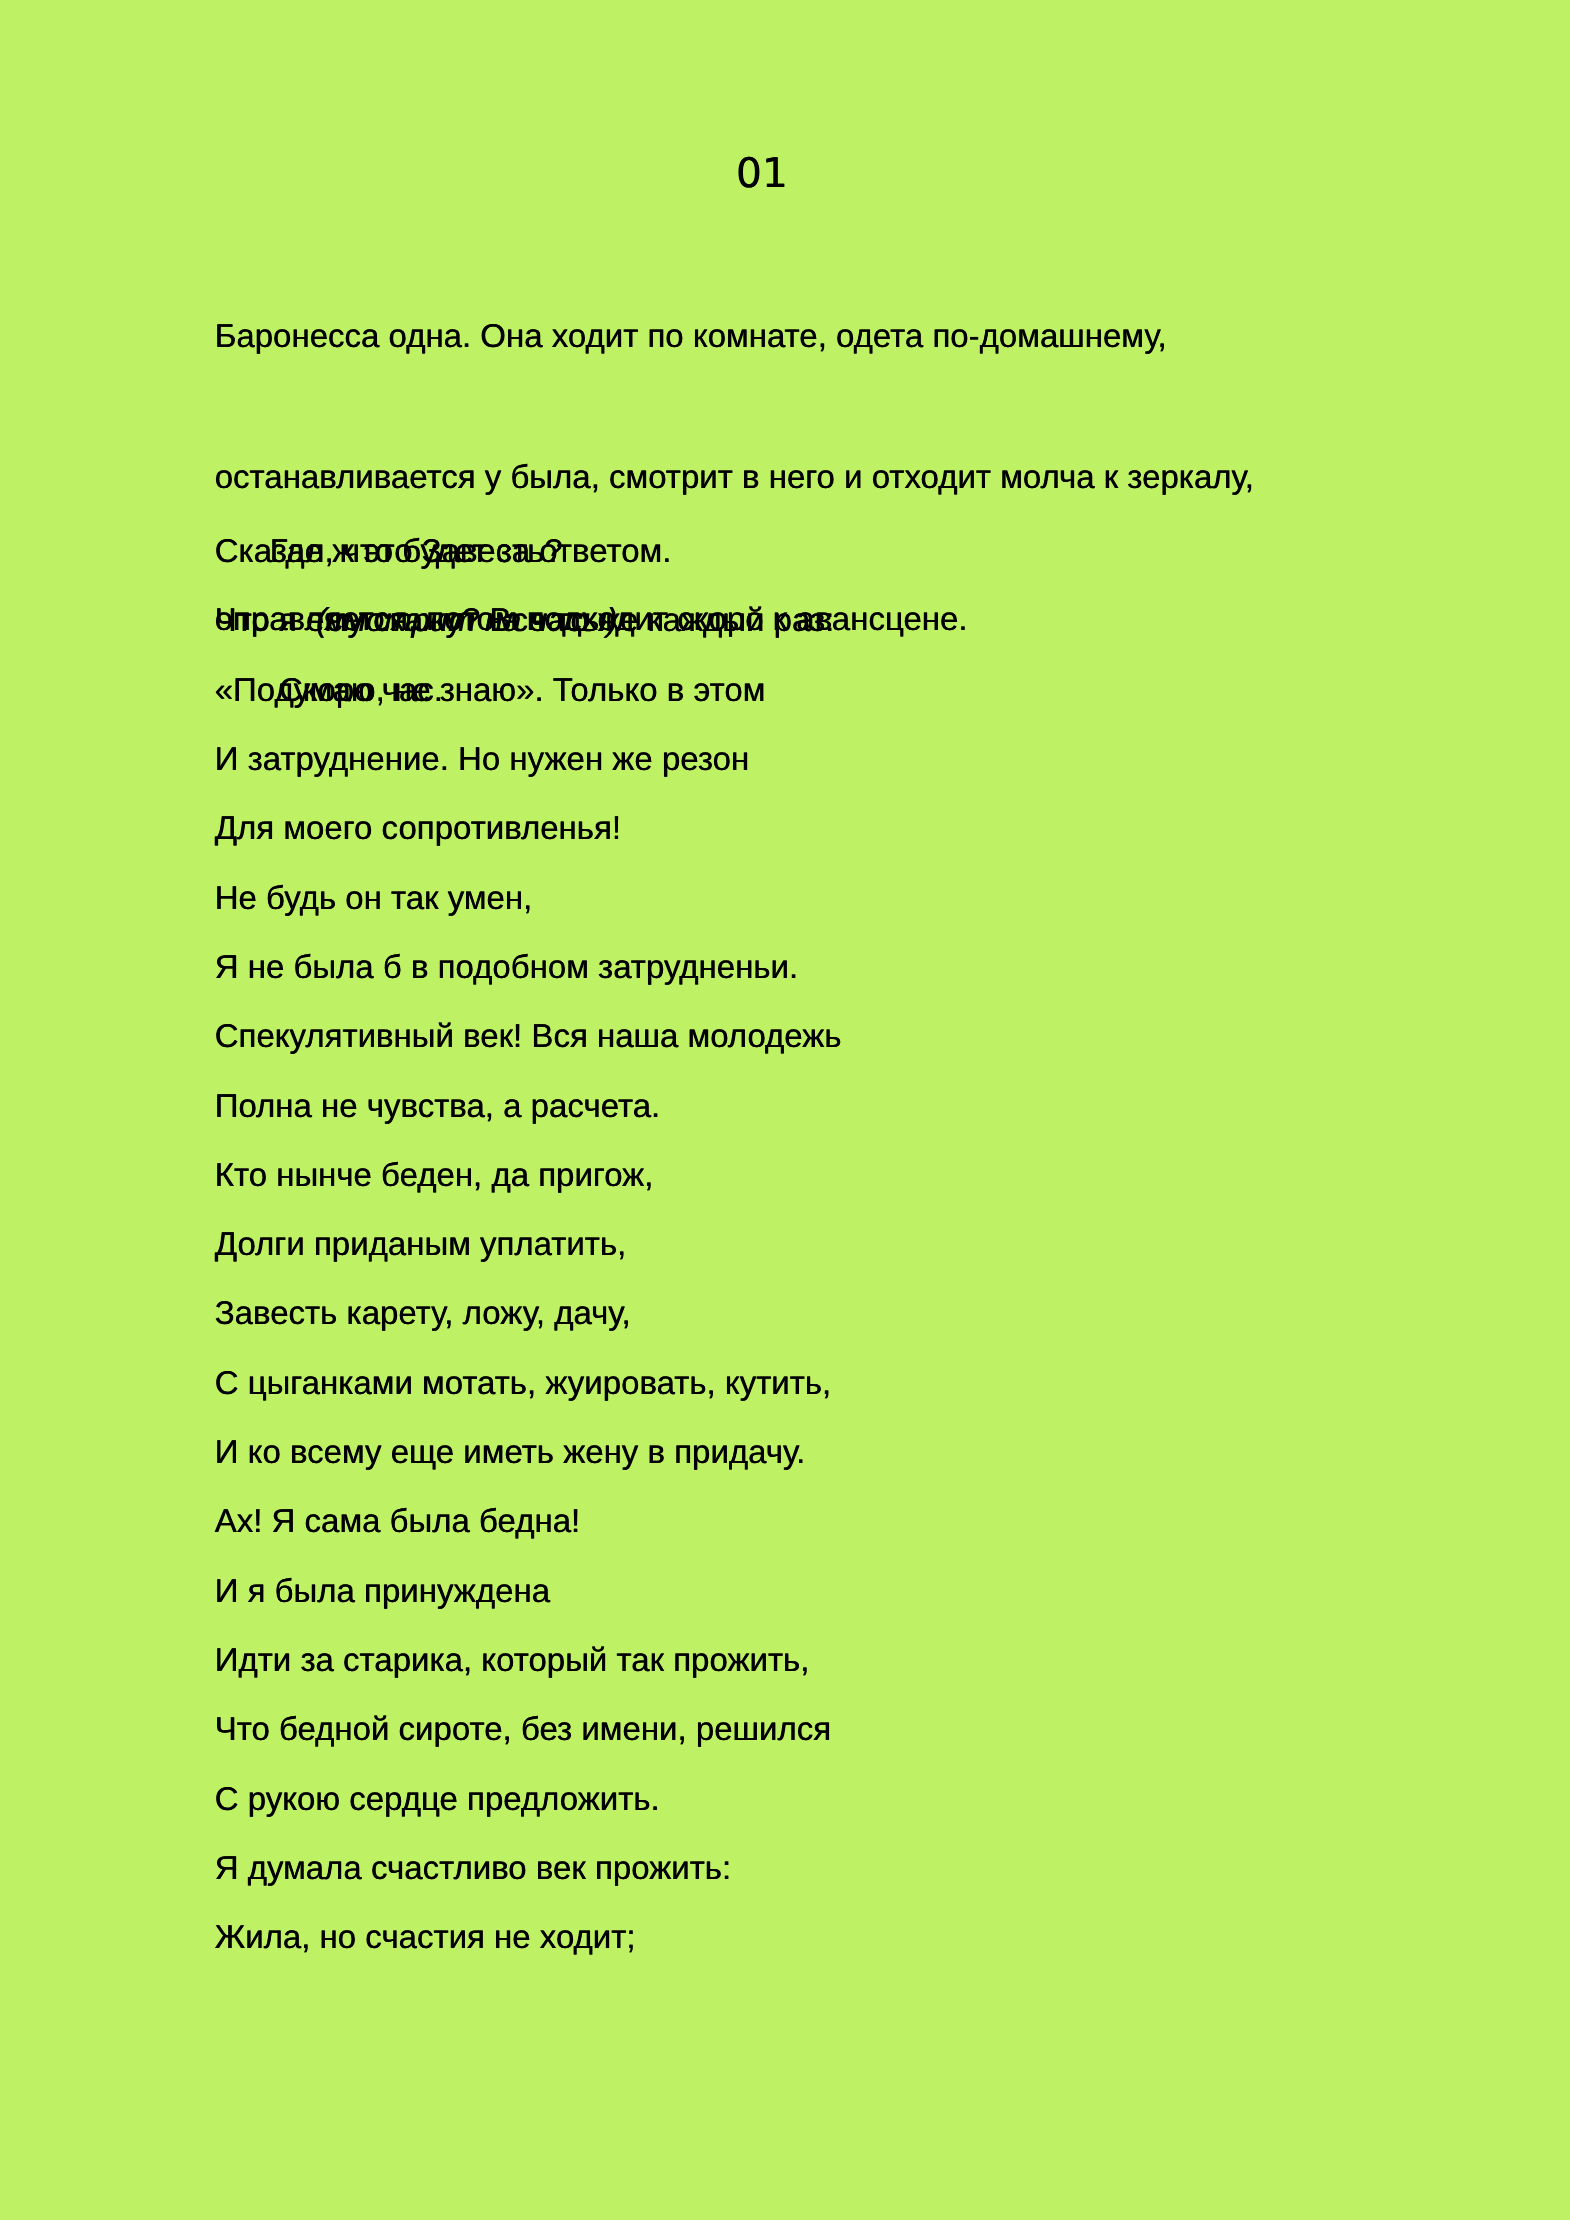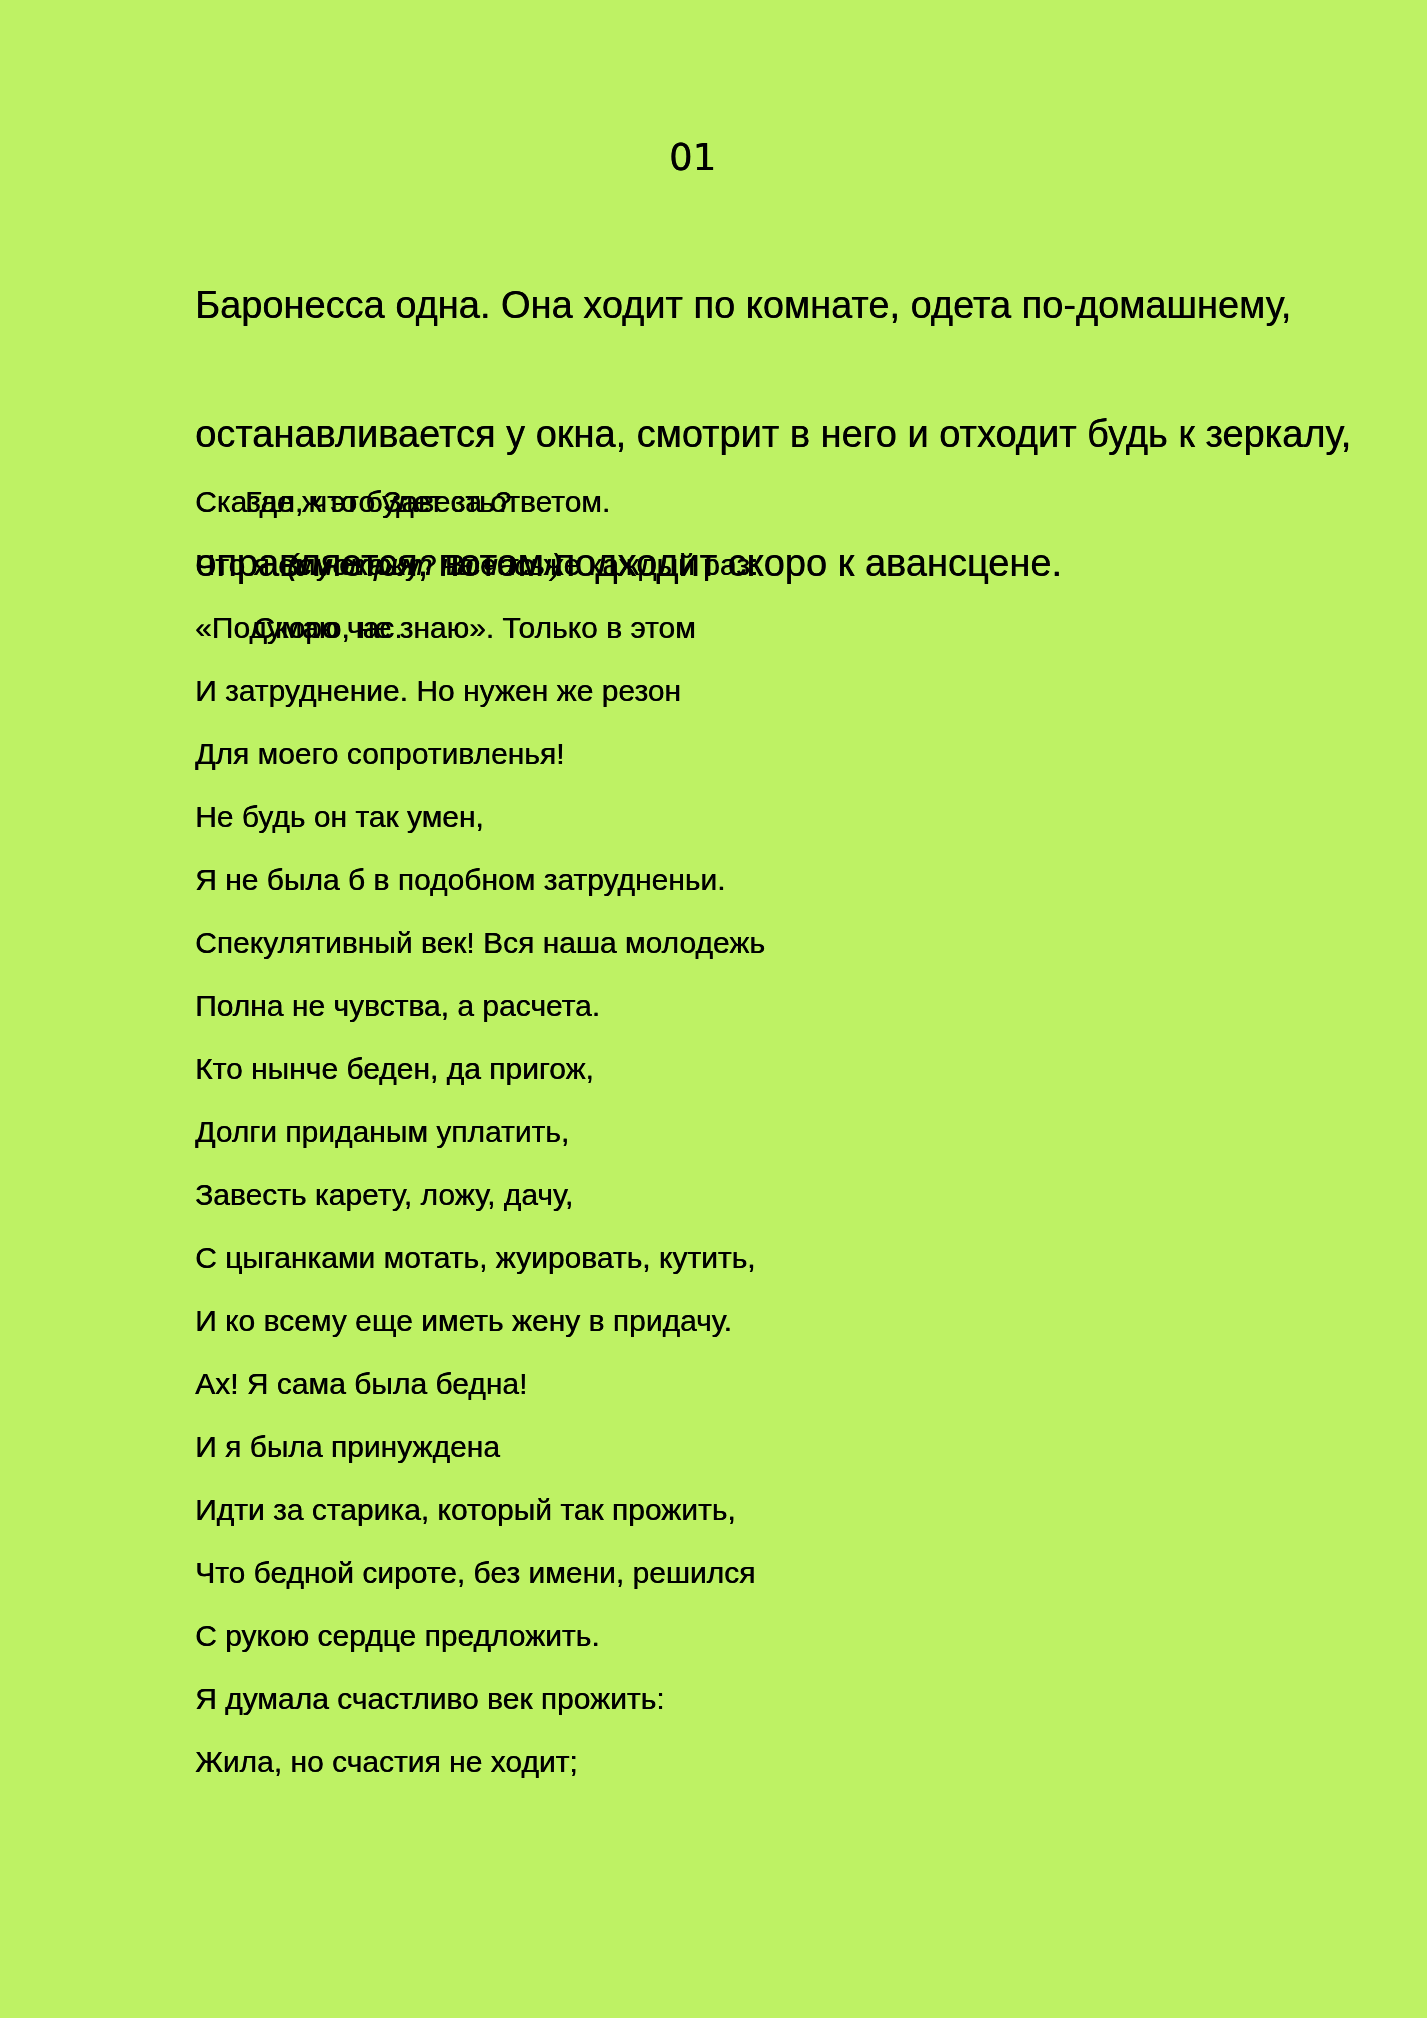--- a/index.html
+++ b/index.html
@@ -25,21 +25,21 @@
     font-size: 37px;
     line-height: 38px;
     color: #000;
     text-shadow: 0.4px 0 0 currentColor;
   }
   .stage-direction {
     position: absolute;
     top: 198px;
     left: 195px;
     font-family: "Liberation Sans", sans-serif;
-    font-size: 38px;
+    font-size: 30px;
     line-height: 43px;
     white-space: pre;
     color: #000;
     text-shadow: 0.4px 0 0 currentColor;
   }
   .monologue {
     position: absolute;
     top: 407px;
     left: 195px;
     font-family: "Liberation Sans", sans-serif;
@@ -62,21 +62,21 @@
 </style>
 </head>
 <body>
 
 <div class="page">
 
   <div class="page-number">01</div>
 
   <div class="stage-direction">
     <div class="sd-line">Баронесса одна. Она ходит по комнате, одета по-домашнему,</div>
-    <div class="sd-line">останавливается у окна, смотрит в него и отходит будь к зеркалу,</div>
+    <div class="sd-line">останавливается у была, смотрит в него и отходит молча к зеркалу,</div>
     <div class="sd-line">оправляется, потом подходит скоро к авансцене.</div>
   </div>
 
   <div class="monologue">
     <div class="m-line">
       <span>Где ж это Завесть?  </span>
       <span class="stage-note">(смотрит на часы)</span>
       <span> Скоро час.</span>
     </div>
     <div class="m-line">Сказал, что будет за ответом.</div>

